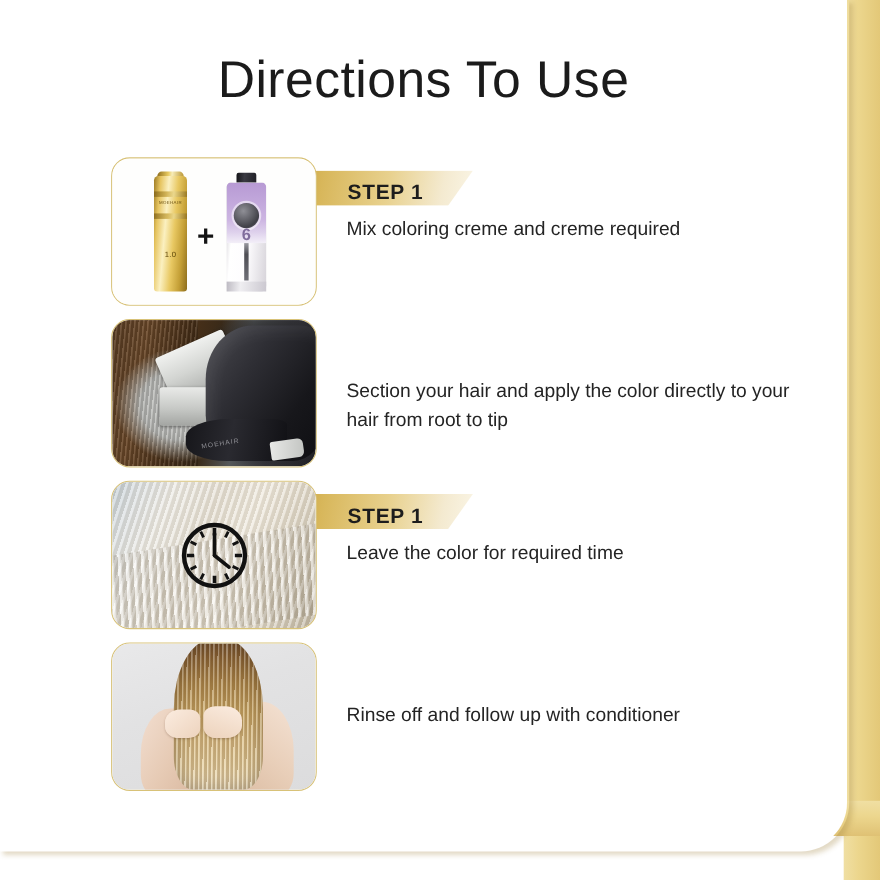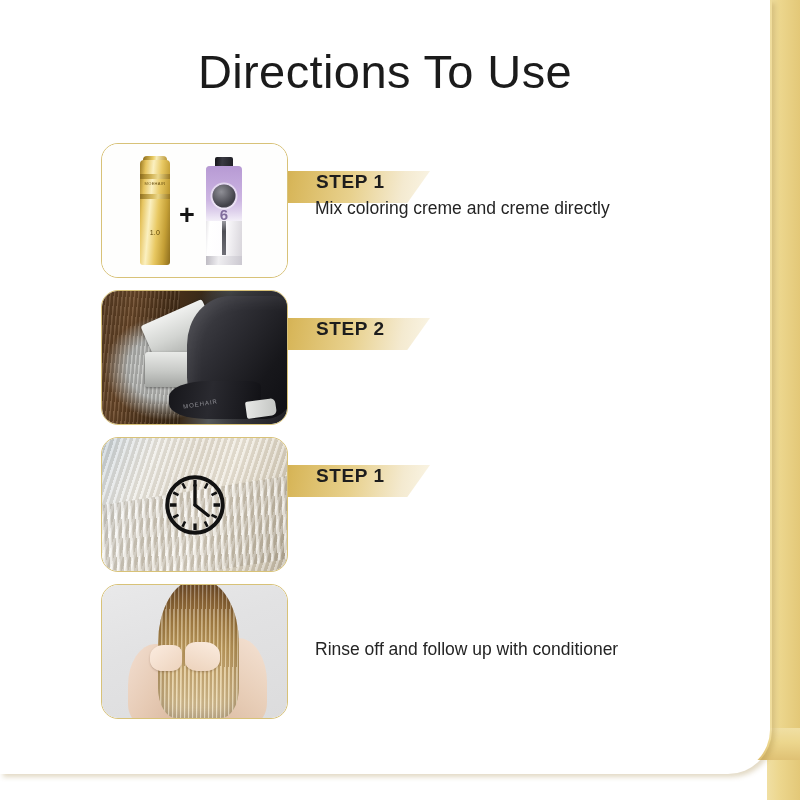--- a/index.html
+++ b/index.html
@@ -80,32 +80,32 @@
   }
   .step {
     position: relative;
     height: 147px;
   }
 
   
   .ribbon {
     position: absolute;
     left: 268px;
-    top: 28px;
+    top: 12px;
     height: 32px;
     width: 162px;
     background: linear-gradient(100deg,
                 #c9a444 0%,
                 #d8b75b 16%,
                 #e8d18e 52%,
                 #f4ead0 82%,
                 #faf5e6 100%);
     clip-path: polygon(0 0, 100% 0, 86% 100%, 0 100%);
     display: flex;
-    align-items: flex-start;
+    align-items: flex-end;
   }
   .ribbon-label {
     margin-left: 48px;
     font-size: 19px;
     font-weight: bold;
     color: #1d1d1d;
     letter-spacing: 0.6px;
     white-space: nowrap;
   }
 
@@ -347,21 +347,21 @@
   <div class="surface-shadow"></div>
 
   <h1 class="title">Directions To Use</h1>
 
   <div class="steps">
 
     <div class="step">
       <div class="ribbon">
         <span class="ribbon-label">STEP 1</span>
       </div>
-      <div class="desc">Mix coloring creme and creme directly</div>
+      <div class="desc">Mix coloring creme and creme required</div>
 
       <div class="card">
         <div class="card-inner">
           <div class="s1-bg"></div>
 
           <div class="tube-cap"></div>
           <div class="tube"></div>
           <div class="tube-band b1"></div>
           <div class="tube-band b2"></div>
           <div class="tube-text t1">MOEHAIR</div>
@@ -375,42 +375,41 @@
             <div class="bottle-ring"></div>
             <div class="bottle-num">6</div>
             <div class="bottle-stripe"></div>
           </div>
           <div class="bottle-foot"></div>
         </div>
       </div>
     </div>
 
     <div class="step">
-      <div class="ribbon">
-        <span class="ribbon-label">STEP 2</span>
-      </div>
+      <div class="desc">Section your hair and apply the color directly to your hair from root to tip</div>
 
       <div class="card">
         <div class="card-inner">
           <div class="s2"></div>
           <div class="s2-strandL"></div>
           <div class="s2-foil"></div>
           <div class="s2-foil2"></div>
           <div class="s2-glove"></div>
           <div class="s2-brush"></div>
           <div class="s2-brush-tip"></div>
           <div class="s2-brush-text">MOEHAIR</div>
         </div>
       </div>
     </div>
 
     <div class="step">
       <div class="ribbon">
         <span class="ribbon-label">STEP 1</span>
       </div>
+      <div class="desc">Leave the color for required time</div>
 
       <div class="card">
         <div class="card-inner">
           <div class="s3"></div>
           <div class="s3-strands"></div>
           <div class="s3-strands2"></div>
           <svg class="clock" viewBox="0 0 100 100">
             <circle cx="50" cy="50" r="42" fill="none" stroke="#111111" stroke-width="6"></circle>
             <line x1="50" y1="12" x2="50" y2="22" stroke="#111111" stroke-width="5"></line>
             <line x1="50" y1="78" x2="50" y2="88" stroke="#111111" stroke-width="5"></line>

